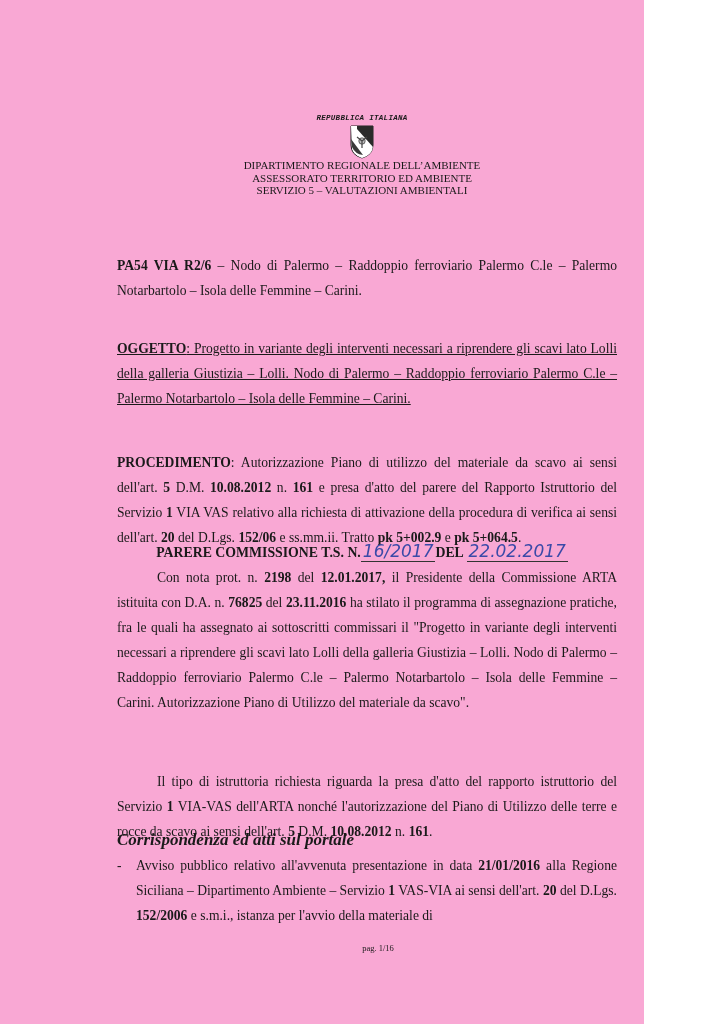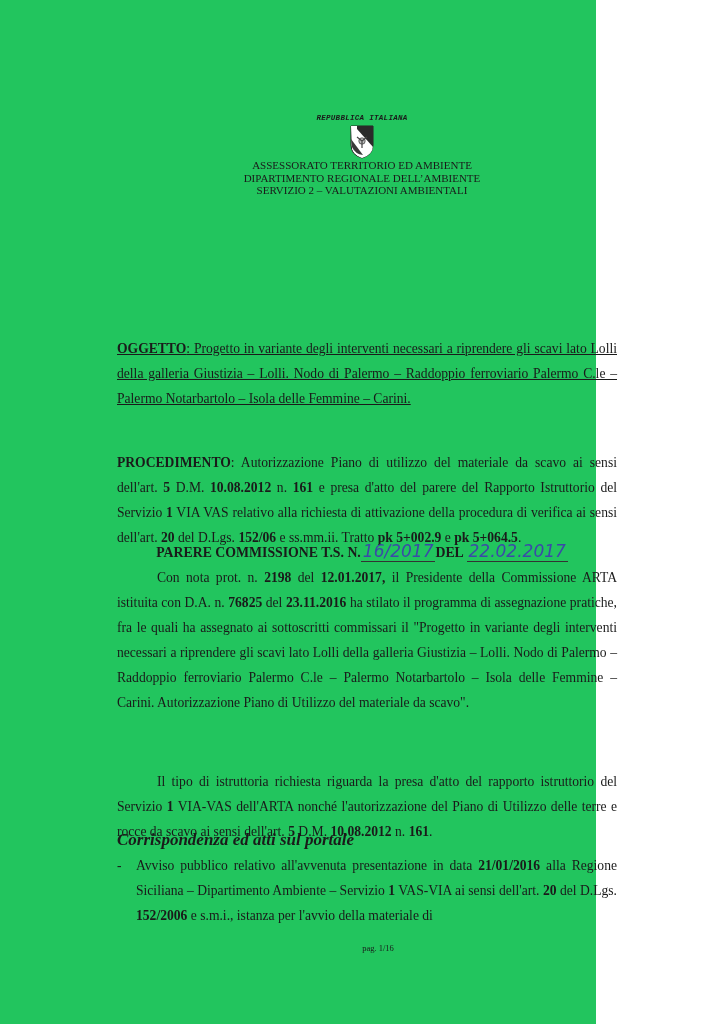--- a/index.html
+++ b/index.html
@@ -1,18 +1,18 @@
 <!DOCTYPE html>
 <html><head>
 <meta charset="utf-8">
 <style>
   html, body { margin: 0; padding: 0; background: #ffffff; }
   body { width: 724px; height: 1024px; position: relative; overflow: hidden;
          font-family: "Liberation Serif", "DejaVu Serif", serif; color: #1a1a1a; }
-  .page { position: absolute; left: 0; top: 0; width: 596px; height: 1024px; background: #22c55e; }
+  .page { position: absolute; left: 0; top: 0; width: 644px; height: 1024px; background: #f9a8d4; }
 
   .header { position: absolute; left: 0; top: 113px; width: 724px; text-align: center; }
   .rep { font-family: "Liberation Mono", "DejaVu Sans Mono", monospace; font-style: italic; font-weight: bold;
          font-size: 7.5px; letter-spacing: 0.3px; line-height: 10px; }
   .emblem { width: 26px; height: 34px; margin: 2px auto 0; display: block; }
   .regione { font-family: "Liberation Mono", "DejaVu Sans Mono", monospace; font-style: italic;
              font-size: 21px; line-height: 22px; margin-top: 4px; letter-spacing: 0.5px; }
   .dept { font-size: 11px; line-height: 12.5px; }
 
   .block { position: absolute; left: 117px; width: 500px; font-size: 13.6px; line-height: 25px;
@@ -45,25 +45,28 @@
   <div class="header">
     <div class="rep">REPUBBLICA ITALIANA</div>
     <svg class="emblem" viewBox="0 0 26 34">
       <path d="M2 1 H24 V20 Q24 30 13 33 Q2 30 2 20 Z" fill="#fff" stroke="#222" stroke-width="1"></path>
       <path d="M2 1 H10 L24 16 V20 Q24 30 13 33 Q7 31 4 26 Z" fill="#fff"></path>
       <path d="M8 1 H24 V22 L8 4 Z" fill="#2a2a2a"></path>
       <path d="M2 14 L14 30 Q6 29 3 22 Z" fill="#3a3a3a"></path>
       <circle cx="13" cy="16" r="3.2" fill="#bbb" stroke="#333" stroke-width="0.7"></circle>
       <path d="M13 16 L8 12 M13 16 L18 12 M13 16 L13 23" stroke="#444" stroke-width="1.2"></path>
     </svg>
+    <div class="dept">DIPARTIMENTO REGIONALE DELL’AMBIENTE</div>
     <div class="dept">ASSESSORATO TERRITORIO ED AMBIENTE</div>
-    <div class="dept">DIPARTIMENTO REGIONALE DELL’AMBIENTE</div>
-    <div class="dept">SERVIZIO 2 – VALUTAZIONI AMBIENTALI</div>
+    <div class="dept">SERVIZIO 5 – VALUTAZIONI AMBIENTALI</div>
   </div>
 
+  <div class="block" style="top:253px;">
+    <b>PA54 VIA R2/6</b><span> – Nodo di Palermo – Raddoppio ferroviario Palermo C.le – Palermo Notarbartolo – Isola delle Femmine – Carini.</span>
+  </div>
 
   <div class="block" style="top:336px;text-decoration:underline;">
     <span class="lbl">OGGETTO</span><span>: Progetto in variante degli interventi necessari a riprendere gli scavi lato Lolli della galleria Giustizia – Lolli. Nodo di Palermo – Raddoppio ferroviario Palermo C.le – Palermo Notarbartolo – Isola delle Femmine – Carini.</span>
   </div>
 
   <div class="block" style="top:410px;margin-top:40px;">
     <span class="lbl">PROCEDIMENTO</span><span>: Autorizzazione Piano di utilizzo del materiale da scavo ai sensi dell'art. </span><b>5</b><span> D.M. </span><b>10.08.2012</b><span> n. </span><b>161</b><span> e presa d'atto del parere del Rapporto Istruttorio del Servizio </span><b>1</b><span> VIA VAS relativo alla richiesta di attivazione della procedura di verifica ai sensi dell'art. </span><b>20</b><span> del D.Lgs. </span><b>152/06</b><span> e ss.mm.ii. Tratto </span><b>pk 5+002.9</b><span> e </span><b>pk 5+064.5</b><span>.</span>
   </div>
 
   <div class="title-line">

